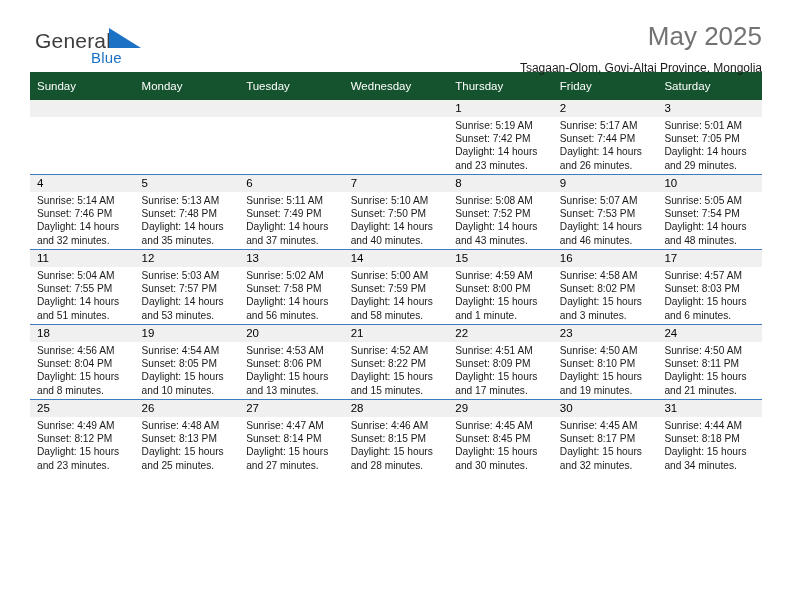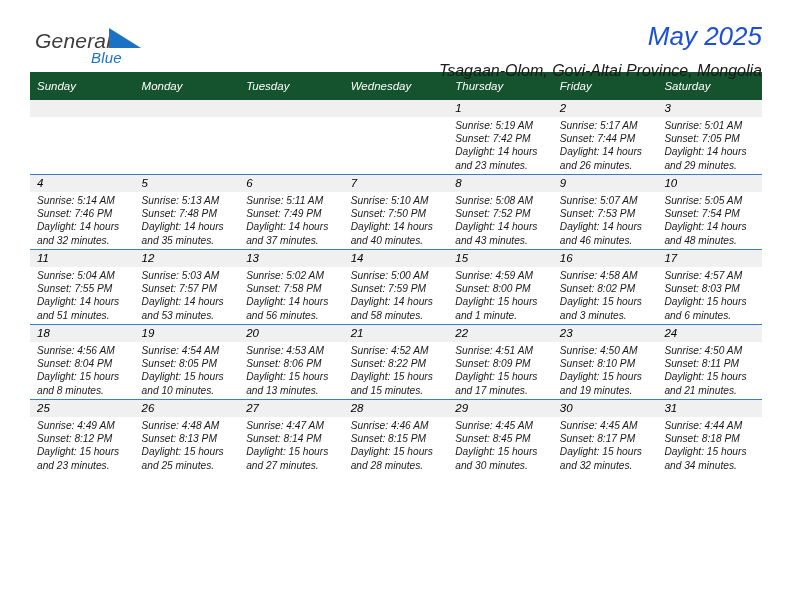--- a/index.html
+++ b/index.html
@@ -13,21 +13,20 @@
     font-family: "Liberation Sans", sans-serif;
     color: #000000;
     overflow: hidden;
   }
   .page {
     position: relative;
     width: 792px;
     height: 612px;
     box-sizing: border-box;
     padding: 0 30px;
-    font-style: italic;
   }
 
   
   .header {
     position: relative;
     height: 72px;
     padding-top: 22px;
     box-sizing: border-box;
   }
   .brand {
@@ -56,27 +55,27 @@
     color: #1b72c4;
     margin-top: -2px;
     margin-left: 56px;
     letter-spacing: 0.2px;
   }
   .title-block {
     text-align: right;
   }
   .cal-title {
     font-size: 26px;
-    color: #1d4ed8;
+    color: #737373;
     font-weight: normal;
     line-height: 1.1;
     margin: 0;
   }
   .cal-subtitle {
-    font-size: 16px;
+    font-size: 12px;
     color: #1a1a1a;
     margin-top: 11px;
     line-height: 1.1;
   }
 
   
   .calendar {
     width: 732px;
     border-collapse: collapse;
     table-layout: fixed;

